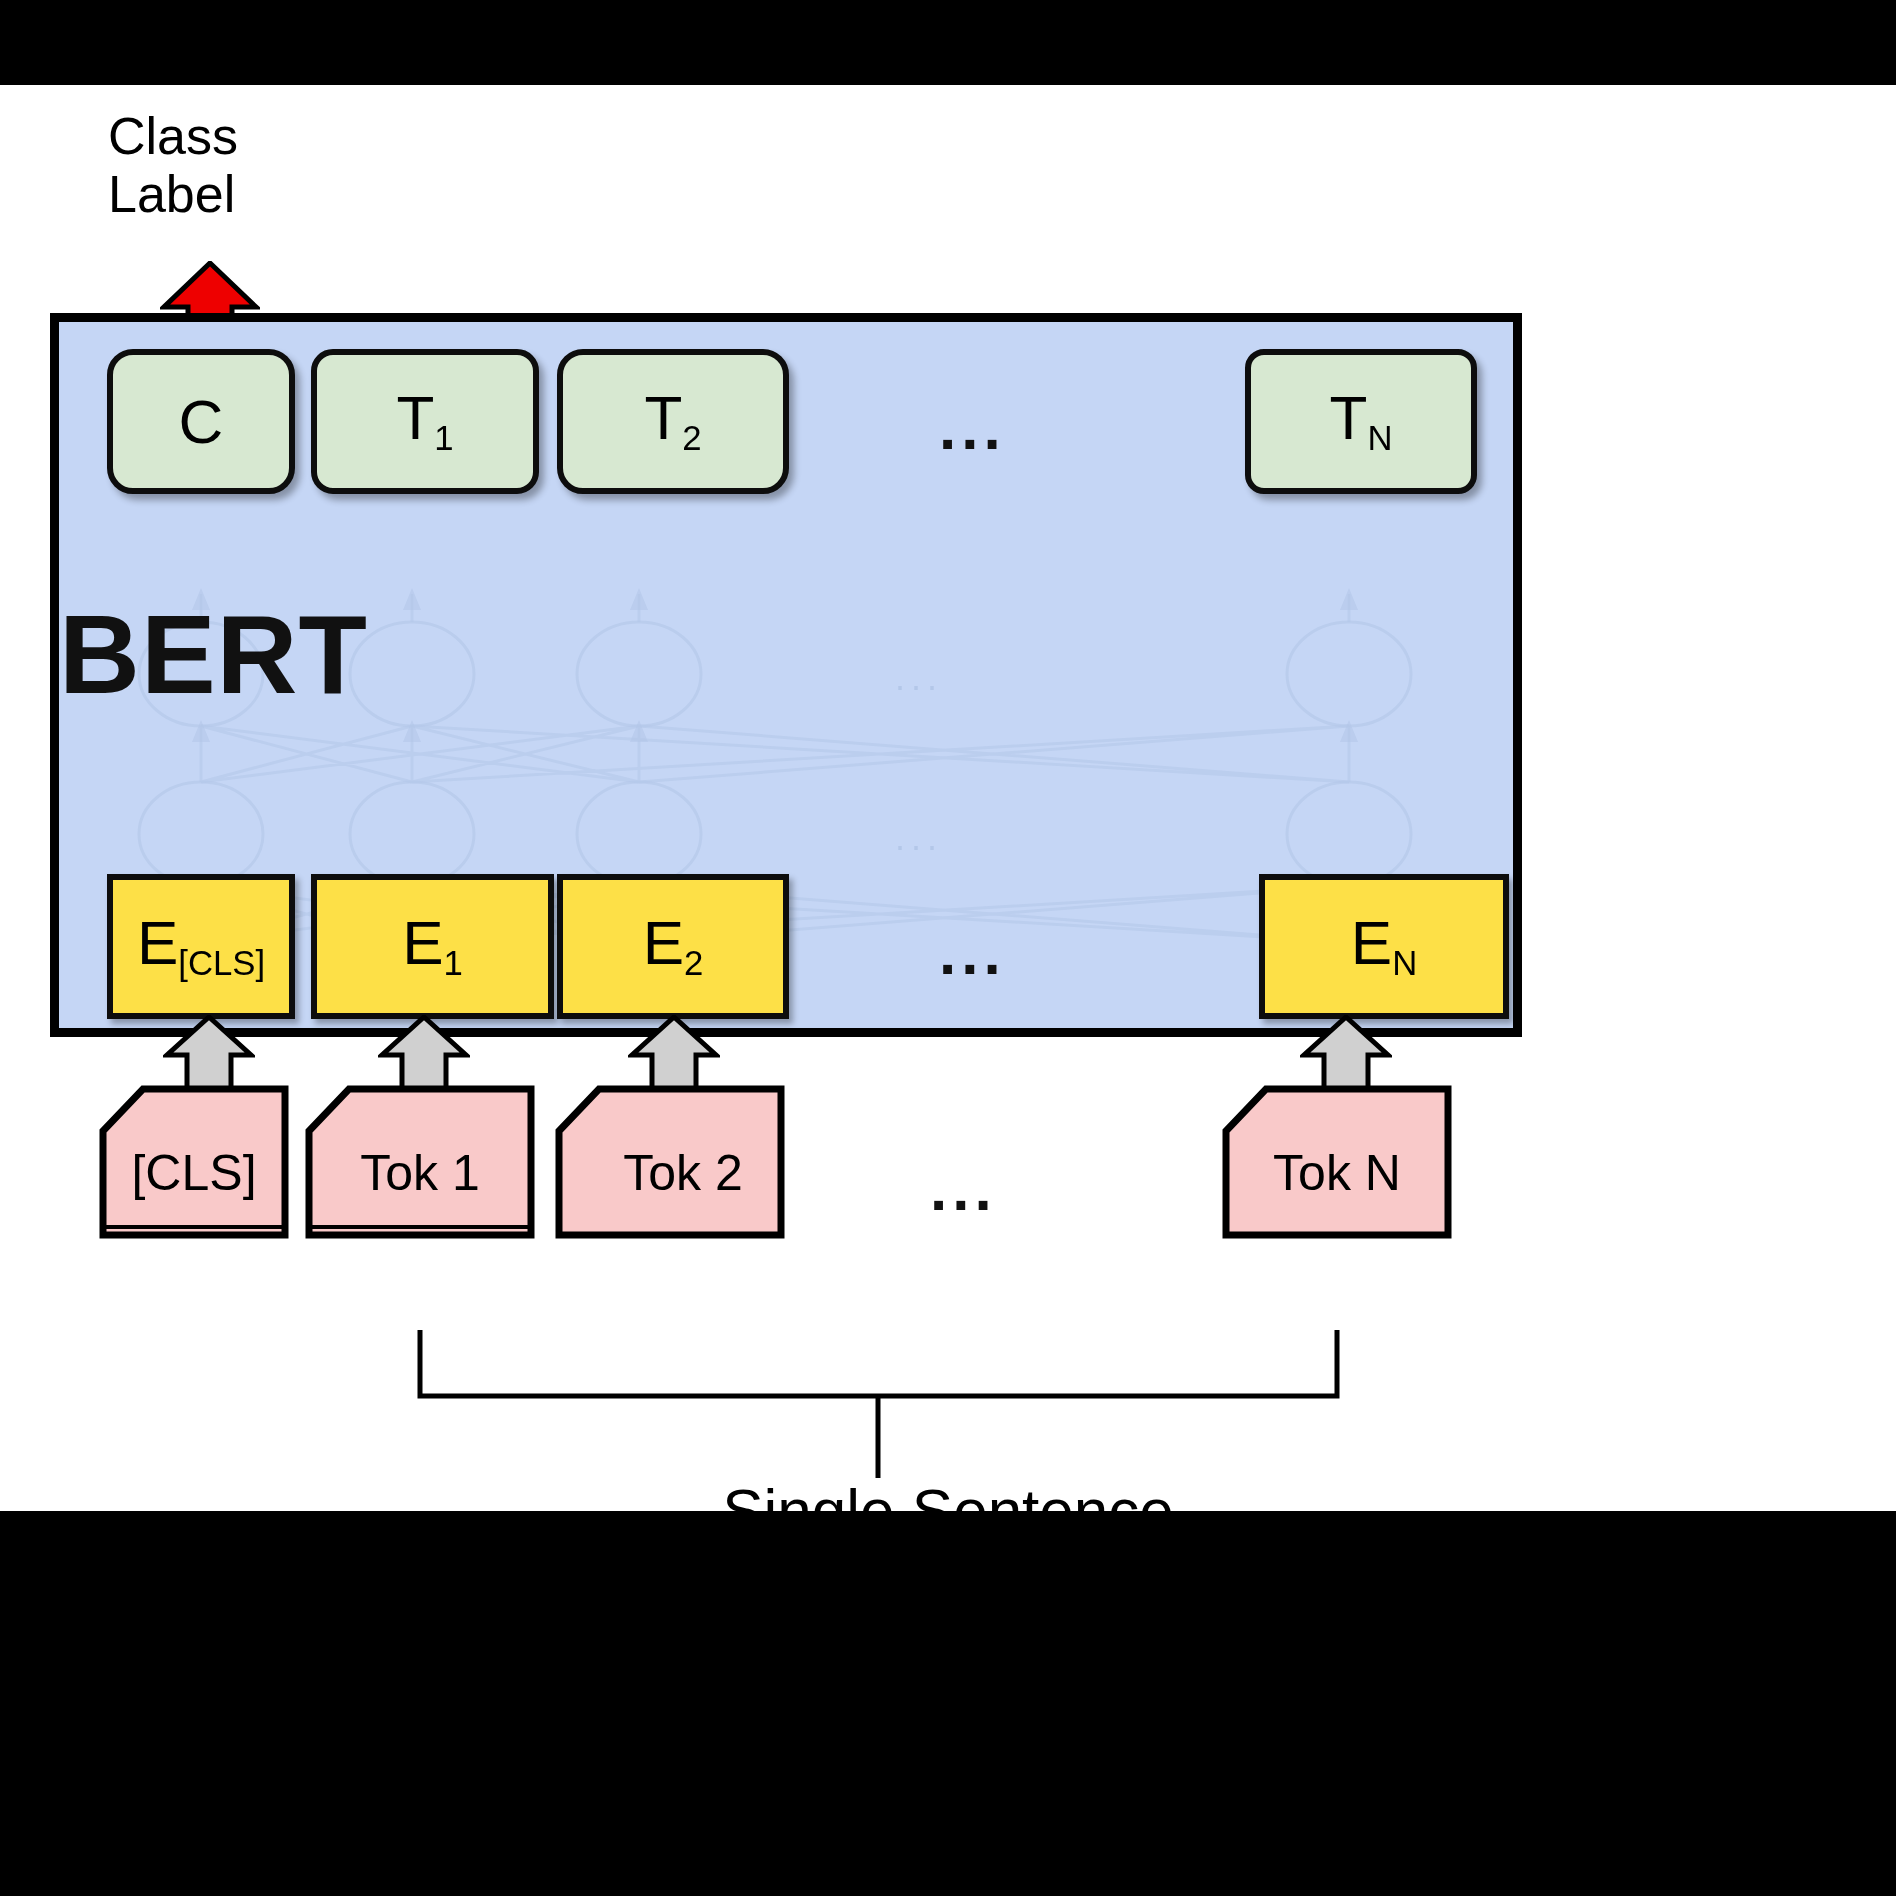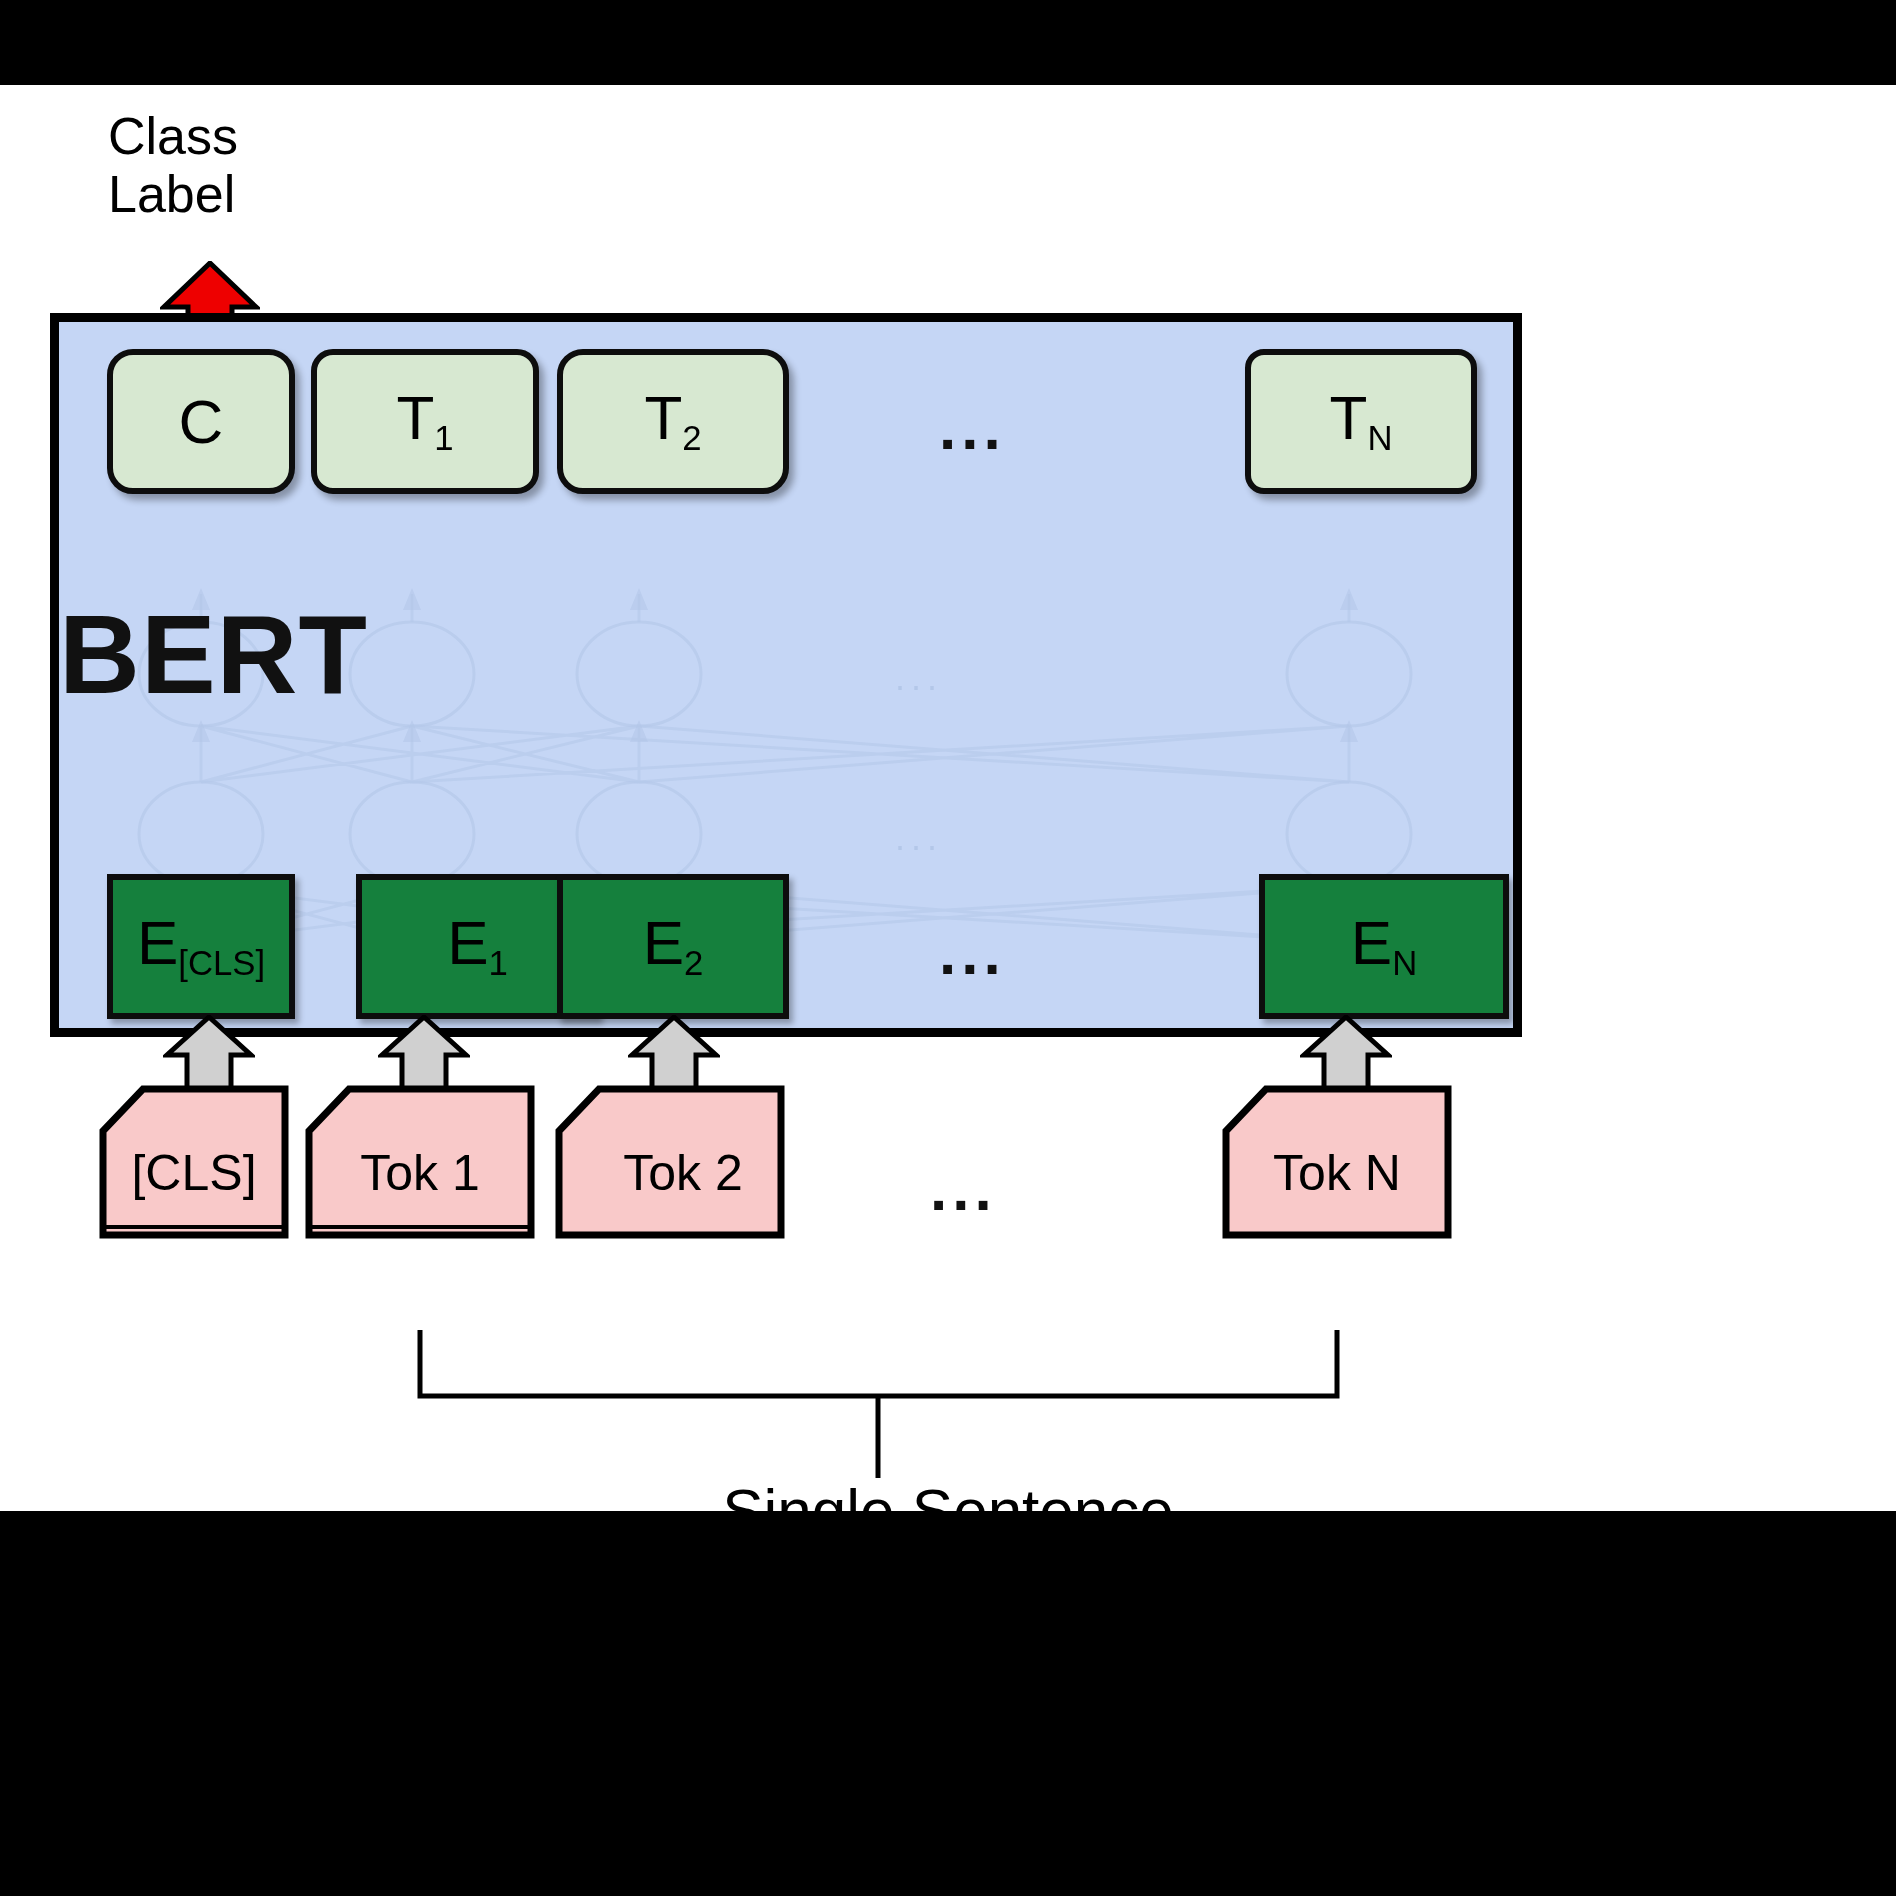--- a/index.html
+++ b/index.html
@@ -43,21 +43,21 @@
 
   .gbox{
     position:absolute;top:0;height:145px;
     background:#d7e8d1;border:6px solid #0d0d0d;border-radius:26px;
     box-sizing:border-box;
     display:flex;align-items:center;justify-content:center;
     box-shadow:5px 6px 7px rgba(0,0,0,.32);
   }
   .ybox{
     position:absolute;top:0;height:145px;
-    background:#15803d;border:6px solid #0d0d0d;
+    background:#fde047;border:6px solid #0d0d0d;
     box-sizing:border-box;
     display:flex;align-items:center;justify-content:center;
     box-shadow:4px 5px 6px rgba(0,0,0,.30);
   }
 
   .lbl{font-size:62px;color:#000;line-height:1;display:inline-block;}
   .lbl sub{font-size:0.56em;vertical-align:-0.33em;line-height:1;}
 
   .dots{
     position:absolute;font-size:62px;color:#111;font-weight:700;
@@ -160,21 +160,21 @@
         <div class="dots" style="left:880px;top:48px;">...</div>
         <div class="gbox" style="left:1186px;width:232px;border-radius:19px;">
           <span class="lbl">T<sub>N</sub></span>
         </div>
       </div>
 
       <div class="row" style="top:552px;height:145px;">
         <div class="ybox" style="left:48px;width:188px;">
           <span class="lbl">E<sub>[CLS]</sub></span>
         </div>
-        <div class="ybox" style="left:252px;width:243px;margin-left:45px;">
+        <div class="ybox" style="left:252px;width:243px;">
           <span class="lbl">E<sub>1</sub></span>
         </div>
         <div class="ybox" style="left:498px;width:232px;">
           <span class="lbl">E<sub>2</sub></span>
         </div>
         <div class="dots" style="left:880px;top:48px;">...</div>
         <div class="ybox" style="left:1168px;width:250px;margin-left:32px;">
           <span class="lbl">E<sub>N</sub></span>
         </div>
       </div>

